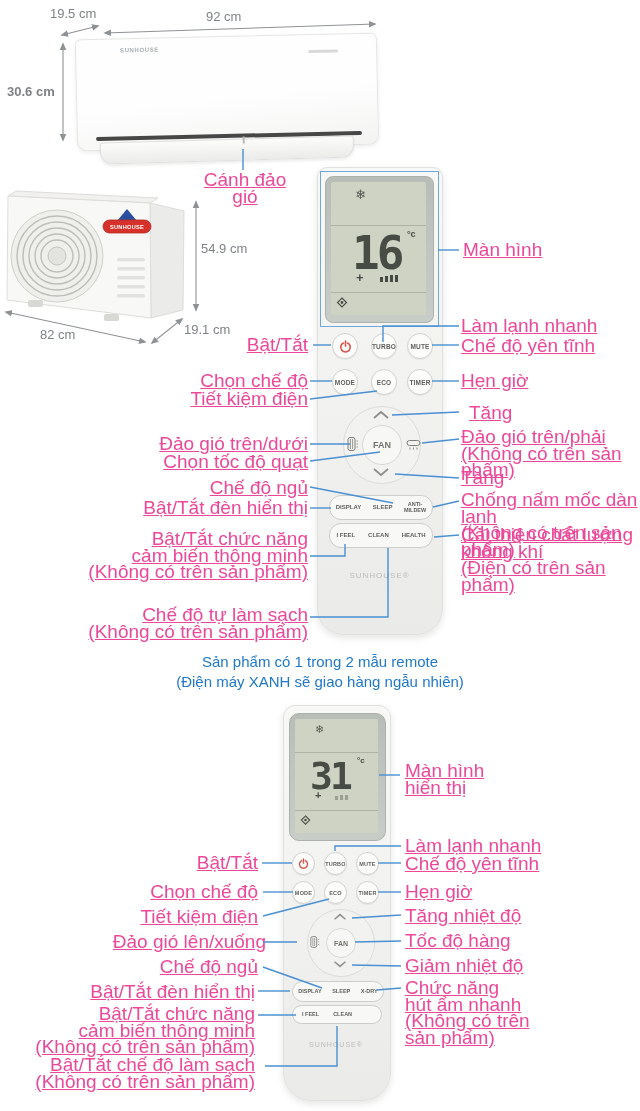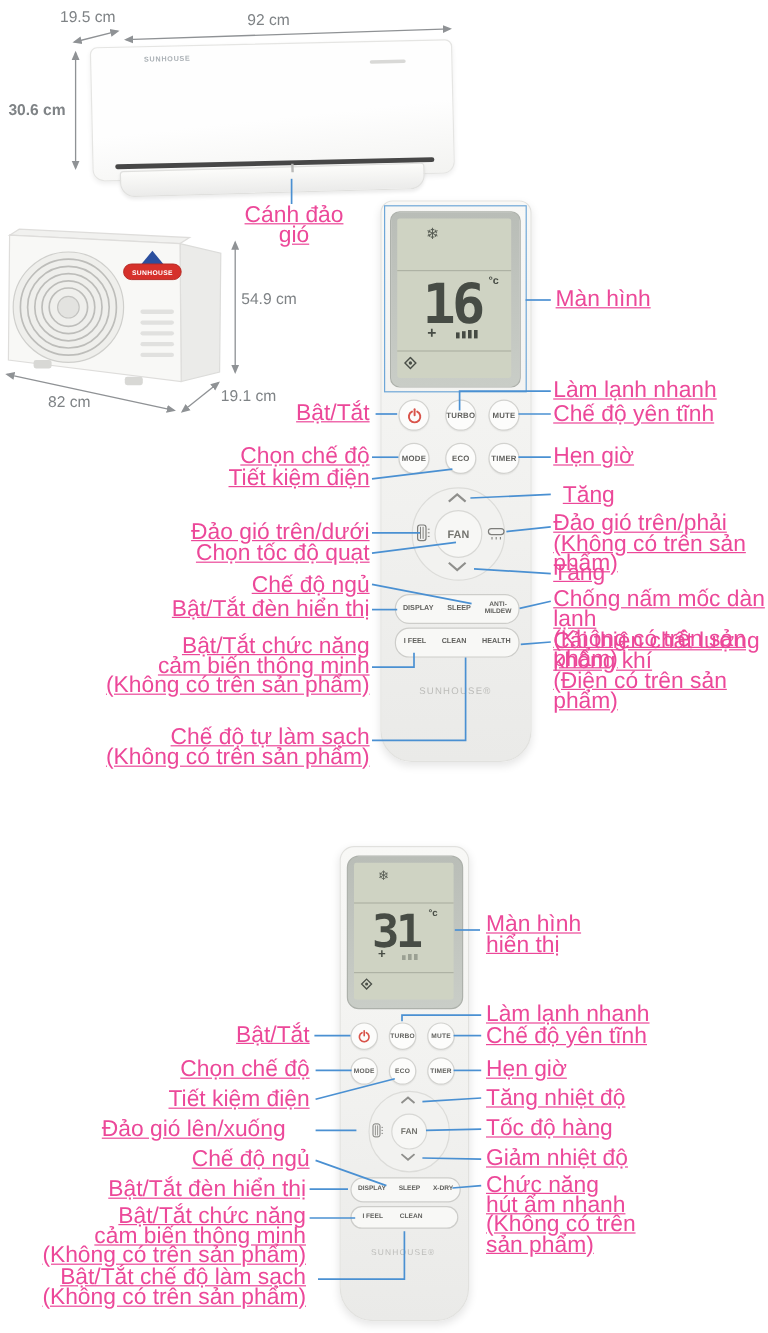--- a/index.html
+++ b/index.html
@@ -95,20 +95,22 @@
       <rect x="117" y="104" width="28" height="3.6" rx="1.8"></rect>
     </g>
     <rect x="28" y="110" width="15" height="7" rx="2" fill="#d8d8d5"></rect>
     <rect x="104" y="124" width="15" height="7" rx="2" fill="#d8d8d5"></rect>
   </svg>
 
   <div class="dim" style="left:201px;top:241px;">54.9 cm</div>
   <div class="dim" style="left:40px;top:327px;">82 cm</div>
   <div class="dim" style="left:184px;top:322px;">19.1 cm</div>
 
+  <div class="note"><span>Sản phẩm có 1 trong 2 mẫu remote</span>
+<span>(Điện máy XANH sẽ giao hàng ngẫu nhiên)</span></div>
 
   <div class="remote" style="left:317px;top:167px;width:124px;height:466px;border-radius:10px 10px 26px 26px;"></div>
   <div class="blue-box" style="left:320px;top:171px;width:117px;height:154px;"></div>
   <div class="bezel" style="left:325px;top:176px;width:107px;height:145px;border-radius:8px;"></div>
   <div class="lcd" style="left:331px;top:182px;width:95px;height:133px;">
     <div class="snow" style="left:24px;top:5px;font-size:13px;">❄</div>
     <div class="lcd-div" style="top:43px;"></div>
     <div class="digits" style="left:21px;top:44px;font-size:46px;">16</div>
     <div class="degc" style="left:76px;top:47px;font-size:9px;">°c</div>
     <div class="plus" style="left:25px;top:88px;font-size:13px;">+</div>
@@ -256,21 +258,21 @@
   </div>
   <div class="pill" style="left:292px;top:1005px;width:90px;height:19px;font-size:5.5px;justify-content:flex-start;gap:14px;padding-left:9px;box-sizing:border-box;">
     <span class="pb">I FEEL</span>
     <span class="pb">CLEAN</span>
   </div>
   <div class="rbrand" style="left:283px;top:1041px;width:106px;font-size:7px;">SUNHOUSE®</div>
 
   <div class="lbl r" style="right:382px;top:855px;">Bật/Tắt</div>
   <div class="lbl r" style="right:382px;top:884px;">Chọn chế độ</div>
   <div class="lbl r" style="right:382px;top:909px;">Tiết kiệm điện</div>
-  <div class="lbl r" style="right:402px;top:934px;">Đảo gió lên/xuống</div>
+  <div class="lbl r" style="right:374px;top:934px;">Đảo gió lên/xuống</div>
   <div class="lbl r" style="right:382px;top:959px;">Chế độ ngủ</div>
   <div class="lbl r" style="right:385px;top:984px;">Bật/Tắt đèn hiển thị</div>
   <div class="lbl r" style="right:385px;top:1006px;">Bật/Tắt chức năng
 cảm biến thông minh
 (Không có trên sản phẩm)</div>
   <div class="lbl r" style="right:385px;top:1057px;">Bật/Tắt chế độ làm sạch
 (Không có trên sản phẩm)</div>
 
   <div class="lbl l" style="left:405px;top:763px;">Màn hình
 hiển thị</div>

